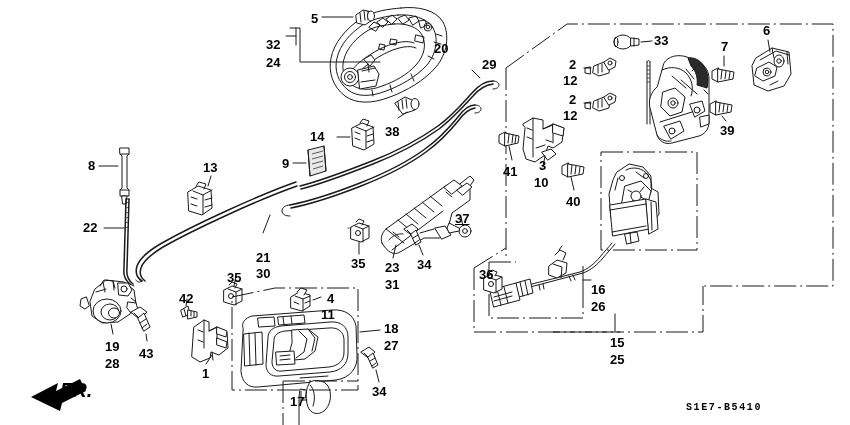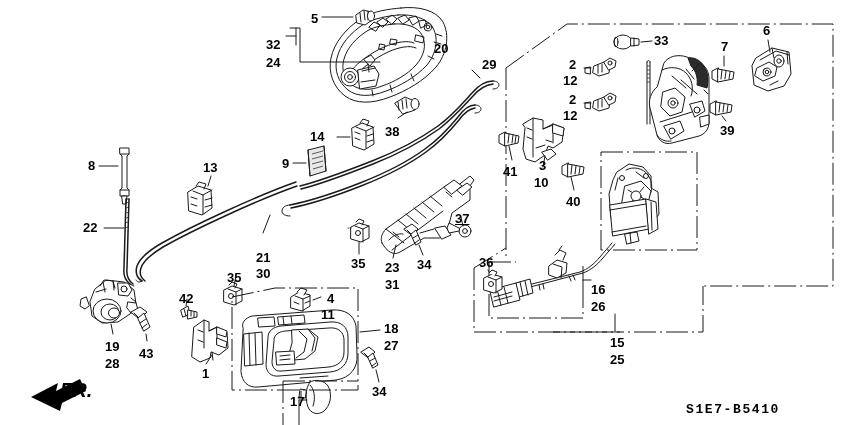--- a/index.html
+++ b/index.html
@@ -8,21 +8,21 @@
     position:relative;width:850px;height:425px;background:#ffffff;overflow:hidden;
   }
   #sheet svg{position:absolute;left:0;top:0;width:850px;height:425px;}
   .callout{
     position:absolute;font-family:"Liberation Sans",sans-serif;
     font-size:13px;font-weight:bold;color:#000;line-height:1.02;
     white-space:pre;letter-spacing:0px;
   }
   .diagcode{
     position:absolute;font-family:"Liberation Mono",monospace;
-    font-size:13px;font-weight:bold;color:#000;letter-spacing:1.6px;
+    font-size:10px;font-weight:bold;color:#000;letter-spacing:1.6px;
   }
   .frlabel{
     position:absolute;font-family:"Liberation Sans",sans-serif;
     font-size:20px;font-weight:bold;font-style:italic;color:#000;
   }
 </style>
 </head>
 <body>
 
 <div id="sheet">
@@ -604,21 +604,21 @@
   <div class="callout" style="left:88px;top:159px;">8</div>
   <div class="callout" style="left:203px;top:161px;">13</div>
   <div class="callout" style="left:83px;top:221px;">22</div>
   <div class="callout" style="left:455px;top:212px;text-decoration:underline;">37</div>
   <div class="callout" style="left:256px;top:251px;">21</div>
   <div class="callout" style="left:256px;top:267px;">30</div>
   <div class="callout" style="left:351px;top:257px;">35</div>
   <div class="callout" style="left:385px;top:261px;">23</div>
   <div class="callout" style="left:385px;top:278px;">31</div>
   <div class="callout" style="left:417px;top:258px;">34</div>
-  <div class="callout" style="left:479px;top:256px;">36</div>
+  <div class="callout" style="left:479px;top:268px;">36</div>
   <div class="callout" style="left:591px;top:283px;">16</div>
   <div class="callout" style="left:591px;top:300px;">26</div>
   <div class="callout" style="left:227px;top:271px;">35</div>
   <div class="callout" style="left:179px;top:292px;">42</div>
   <div class="callout" style="left:327px;top:292px;">4</div>
   <div class="callout" style="left:321px;top:308px;">11</div>
   <div class="callout" style="left:384px;top:322px;">18</div>
   <div class="callout" style="left:384px;top:339px;">27</div>
   <div class="callout" style="left:105px;top:340px;">19</div>
   <div class="callout" style="left:105px;top:357px;">28</div>

